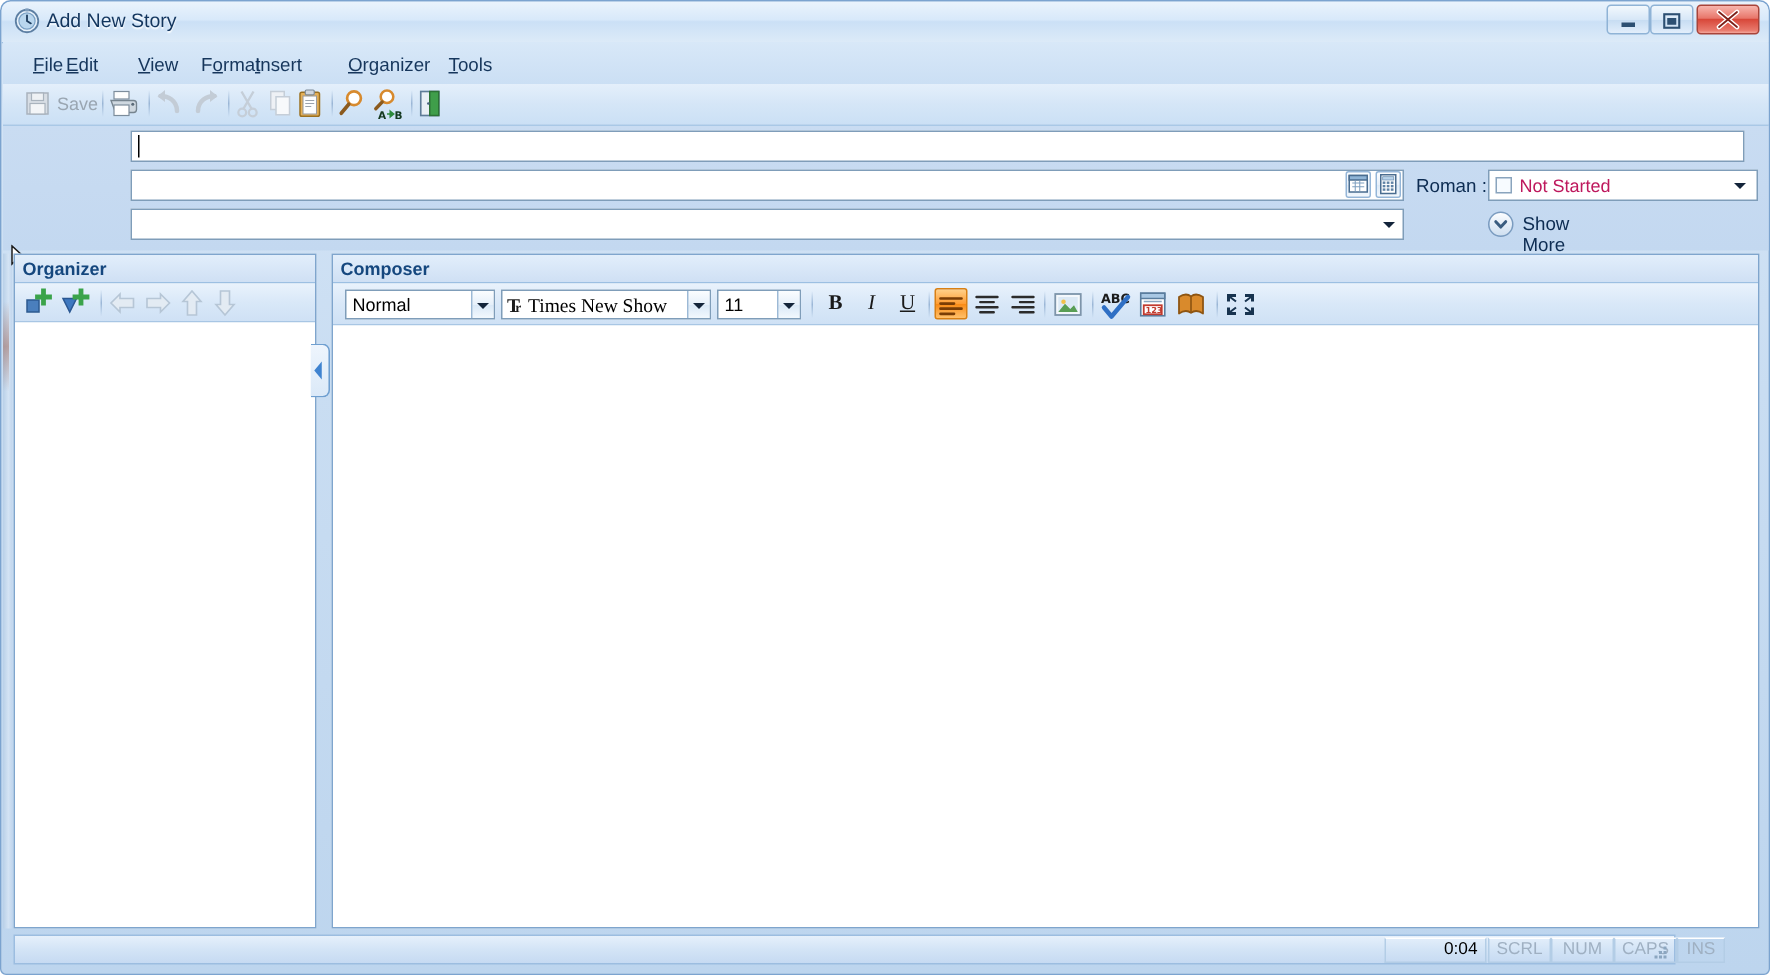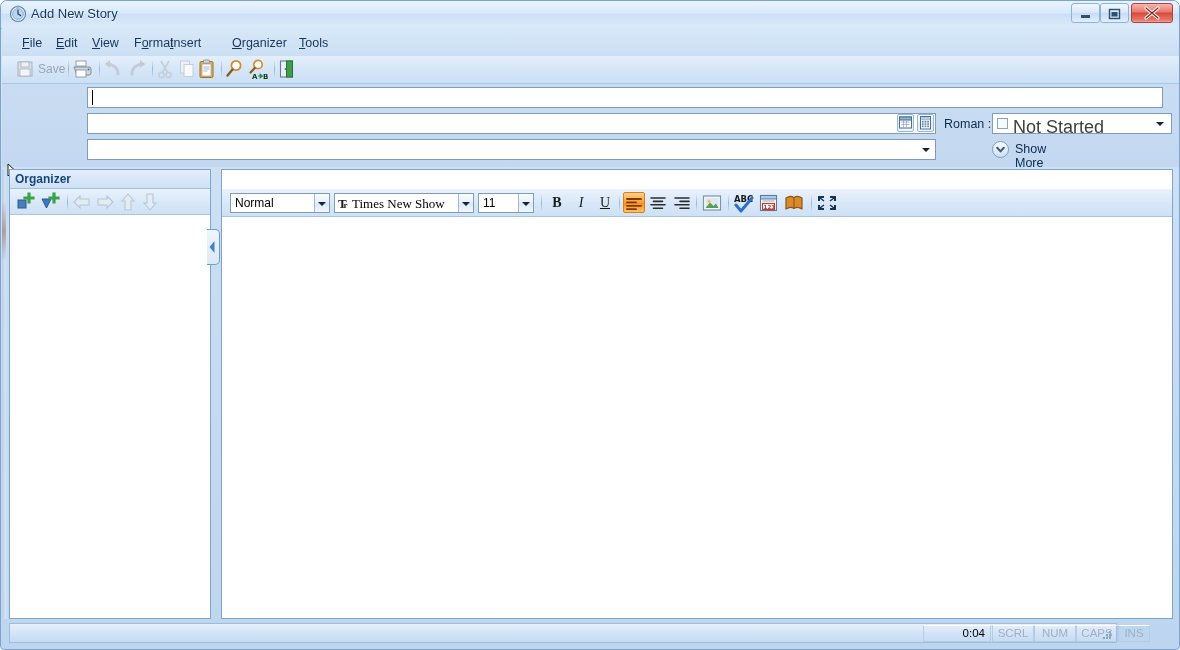--- a/index.html
+++ b/index.html
@@ -102,21 +102,21 @@
   }
   #status-label{position:absolute;left:943px;top:116px;font-size:12.5px;color:#0d2c52;}
   #status-combo{
     position:absolute;left:991px;top:112px;width:180px;height:21px;
     background:#fff;border:1px solid #7f9db9;box-sizing:border-box;
   }
   #status-check{
     position:absolute;left:4px;top:4px;width:11px;height:11px;
     border:1px solid #8aa4bd;background:#f7fbff;box-sizing:border-box;
   }
-  #status-value{position:absolute;left:20px;top:3px;font-size:18px;color:#404040;}
+  #status-value{position:absolute;left:20px;top:3px;font-size:12px;color:#be185d;}
   #showmore{
     position:absolute;left:991px;top:140px;height:18px;cursor:default;
   }
   #showmore-circle{
     position:absolute;left:0;top:0;width:17px;height:17px;border-radius:50%;
     background:linear-gradient(180deg,#fcfdff,#e2ecf7 55%,#cfdff0);
     border:1px solid #7b9cc0;box-sizing:border-box;
   }
   #showmore-label{position:absolute;left:23px;top:1px;font-size:12.5px;color:#0d2c52;}
   
@@ -240,21 +240,21 @@
     <div class="winbtn" id="btn-close">
       <svg width="40" height="18" viewBox="0 0 40 18">
         <path d="M14 4 L26 14 M26 4 L14 14" stroke="#ffffff" stroke-width="3.2" stroke-linecap="round"></path>
         <path d="M14 4 L26 14 M26 4 L14 14" stroke="#7d2018" stroke-width="1.2" stroke-linecap="round"></path>
       </svg>
     </div>
   </div>
 
   <div id="menubar">
     <span class="menu-item" style="left:14px"><u>F</u>ile</span>
-    <span class="menu-item" style="left:48px"><u>E</u>dit</span>
+    <span class="menu-item" style="left:36px"><u>E</u>dit</span>
     <span class="menu-item" style="left:84px"><u>V</u>iew</span>
     <span class="menu-item" style="left:126px">F<u>o</u>rmat</span>
     <span class="menu-item" style="left:162px"><u>I</u>nsert</span>
     <span class="menu-item" style="left:224px"><u>O</u>rganizer</span>
     <span class="menu-item" style="left:291px"><u>T</u>ools</span>
   </div>
 
   <div id="toolbar">
 
     <div class="tb-btn" style="left:14px;width:18px">
@@ -453,20 +453,23 @@
     <div id="organizer-body"></div>
   </div>
 
   <div id="splitter-btn">
     <svg width="11" height="34" viewBox="0 0 11 34">
       <path d="M7.5 11 L2.5 17 L7.5 23 Z" fill="#3f83d0"></path>
     </svg>
   </div>
 
   <div id="composer-panel">
+    <div id="composer-header">
+      <span id="composer-title">Composer</span>
+    </div>
 
     <div id="composer-toolbar">
 
       <div class="combo" id="style-combo">
         <span class="cbtxt">Normal</span>
         <span class="cbbtn"></span>
         <span class="dd-arrow" style="right:3px;top:8px"></span>
       </div>
 
       <div class="combo" id="font-combo">

